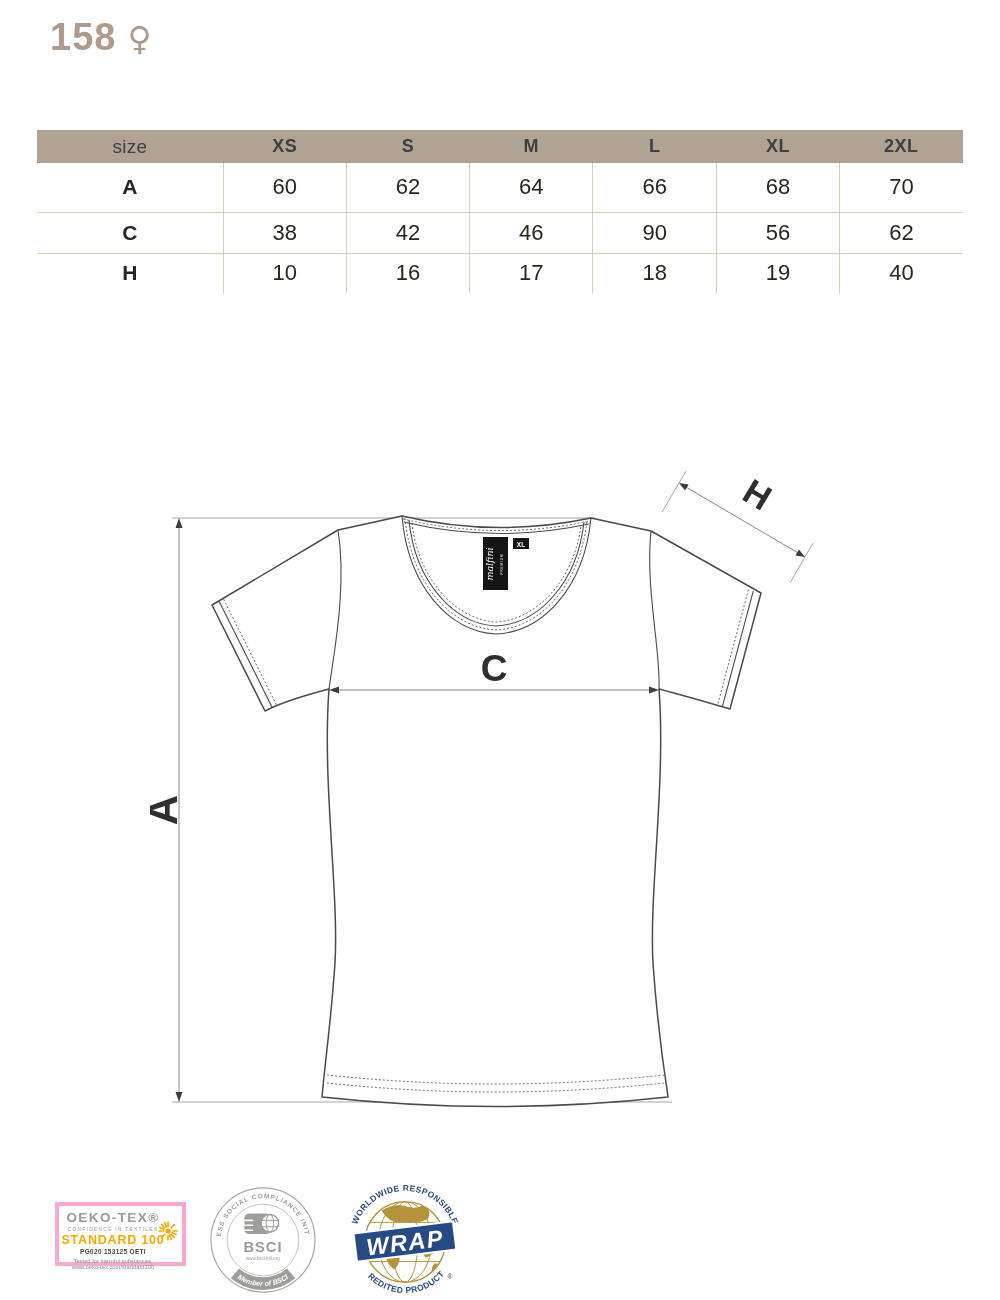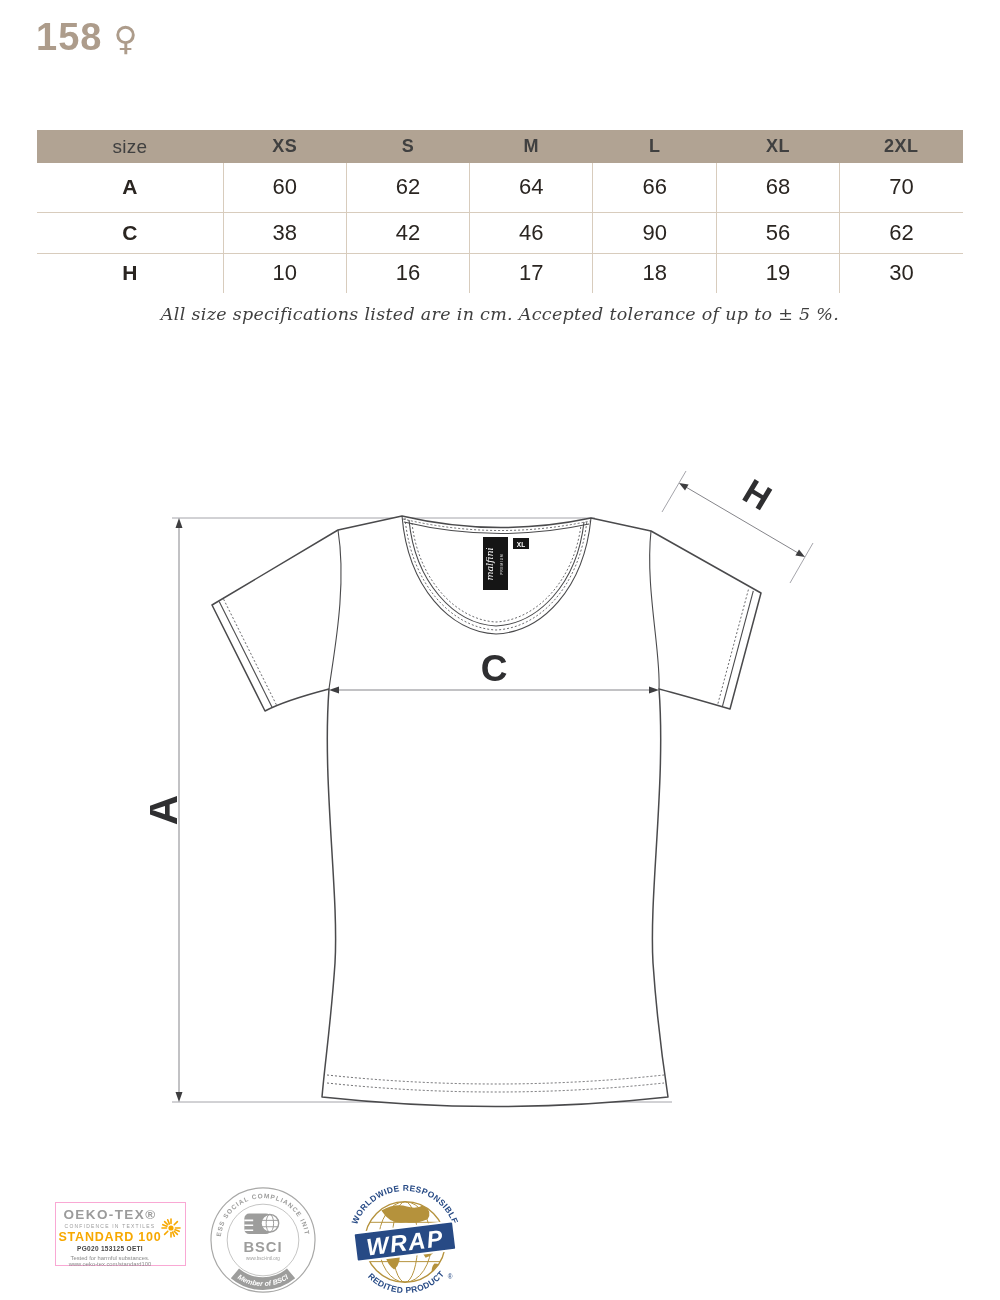--- a/index.html
+++ b/index.html
@@ -13,21 +13,21 @@
     --bsci-gray:#9d9d9c;
     --wrap-blue:#274a85;
     --wrap-gold:#b5923c;
   }
   *{margin:0;padding:0;box-sizing:border-box;}
   body{background:#fff;font-family:"Liberation Sans",sans-serif;}
   .page{position:relative;width:1000px;height:1300px;background:#fff;overflow:hidden;}
 
   
   .title-row{position:absolute;left:36px;top:16px;display:flex;align-items:baseline;}
-  .title-code{font-weight:700;font-size:38px;color:var(--tan-text);letter-spacing:1px;}
+  .title-code{font-weight:700;font-size:38px;color:var(--tan-text);letter-spacing:1px;margin-left:14px;}
   .title-name{font-family:"DejaVu Serif",serif;font-weight:400;font-size:42px;color:#1b1b1b;margin-left:13px;letter-spacing:2px;}
   .title-gender{font-family:"DejaVu Sans",sans-serif;font-size:33px;color:var(--tan-text);margin-left:11px;}
 
   .section-title{position:absolute;left:36px;top:92px;font-size:21px;font-weight:700;color:var(--tan-text);letter-spacing:.6px;}
 
   
   table.size-table{position:absolute;left:37px;top:130px;width:926px;border-collapse:collapse;table-layout:fixed;}
   table.size-table col.c-label{width:186px;}
   thead th{height:33px;background:var(--tan-bg);color:#404040;font-size:18px;font-weight:700;letter-spacing:.5px;text-align:center;vertical-align:middle;}
   thead th:first-child{font-weight:400;font-size:19px;letter-spacing:.3px;}
@@ -47,21 +47,21 @@
   svg.diagram{position:absolute;left:150px;top:452px;}
   .garment{fill:#fff;stroke:var(--draw);stroke-width:1.5;stroke-linejoin:round;}
   .seam{fill:none;stroke:var(--draw);stroke-width:1.1;}
   .stitch{fill:none;stroke:#5a5a5d;stroke-width:.9;stroke-dasharray:2 2;}
   .dimline{stroke:var(--dim);stroke-width:1;fill:none;}
   .extline{stroke:#9a9aa0;stroke-width:.9;fill:none;}
   .arrowhead{fill:#3e3e40;stroke:none;}
   .dimlabel{fill:#2f2f31;font-family:"Liberation Sans",sans-serif;font-weight:700;}
 
   
-  .cert-oeko{position:absolute;left:55px;top:1202px;width:131px;height:64px;border:1px solid #f9a8d4;background:#fff;}
+  .cert-oeko{position:absolute;left:55px;top:1202px;width:131px;height:64px;border:4px solid #f9a8d4;background:#fff;}
   .oeko-text{position:absolute;left:2px;top:0;width:104px;text-align:center;}
   .oeko-brand{margin-top:4px;font-size:13.5px;font-weight:700;color:#9b9b9b;letter-spacing:1.4px;}
   .oeko-tagline{margin-top:1px;font-size:5px;color:#9b9b9b;letter-spacing:1.2px;}
   .oeko-standard{margin-top:1px;font-size:12.5px;font-weight:700;color:var(--oeko-orange);letter-spacing:.8px;}
   .oeko-cert{margin-top:1px;font-size:6.5px;font-weight:700;color:#444;letter-spacing:.3px;}
   .oeko-tested{margin-top:2.5px;font-size:5.8px;color:#8a8a8a;}
   .oeko-url{margin-top:.5px;font-size:5.8px;color:#8a8a8a;}
   .oeko-flower{position:absolute;right:2px;top:13px;}
 
   svg.cert-bsci{position:absolute;left:209px;top:1186px;}
@@ -118,26 +118,25 @@
         <td>56</td>
         <td>62</td>
       </tr>
       <tr>
         <th>H</th>
         <td>10</td>
         <td>16</td>
         <td>17</td>
         <td>18</td>
         <td>19</td>
-        <td>30</td>
+        <td>40</td>
       </tr>
     </tbody>
   </table>
 
-  <p class="note">All size specifications listed are in cm. Accepted tolerance of up to ± 5 %.</p>
 
   <svg class="diagram" width="690" height="670" viewBox="0 0 690 670">
 
     <path class="extline" d="M 22,66 L 445,66"></path>
     <path class="extline" d="M 22,650 L 522,650"></path>
 
     <path class="garment" d="
       M 188,78 L 252,64 Q 346,86 441,66 L 501,79 L 611,141 L 580,257
       C 556,250 532,243 509,237
       C 516,330 499,440 503,511

